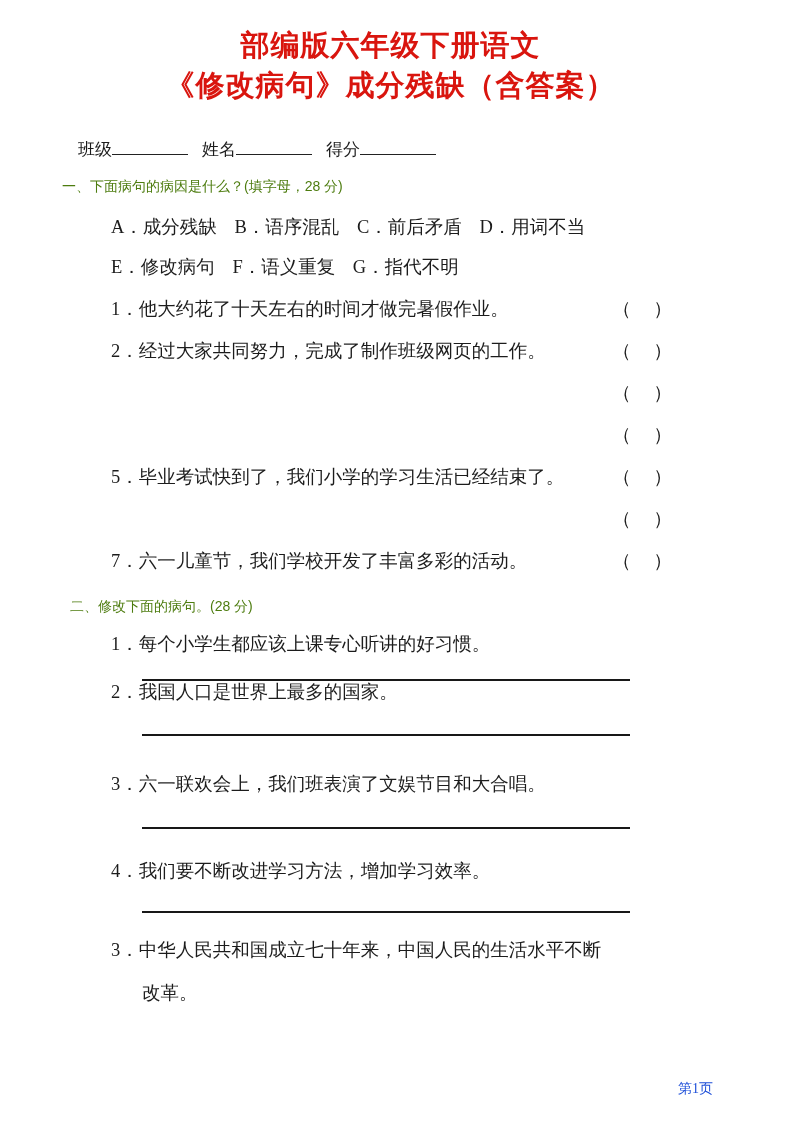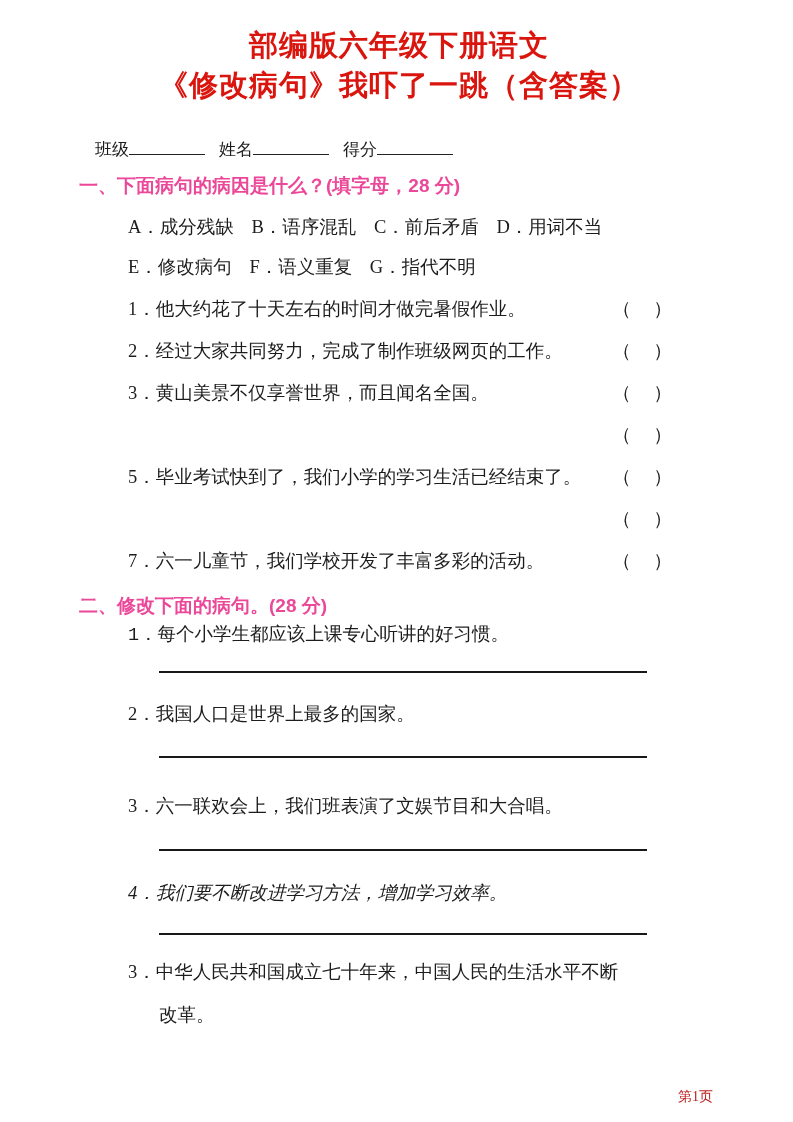--- a/index.html
+++ b/index.html
@@ -8,21 +8,21 @@
     position: relative;
     width: 793px;
     height: 1122px;
     background: #ffffff;
     margin: 0 auto;
     overflow: hidden;
     font-family: "Liberation Serif", "DejaVu Serif", serif;
     color: #1c1c1c;
   }
   .content {
-    padding: 25px 119px 0 79px; 
+    padding: 25px 119px 0 62px; 
   }
   
   .title-block {
     text-align: center;
     margin-left: 45px; 
     color: #d9150e;
     font-weight: bold;
     font-size: 29px;
     line-height: 40px;
     letter-spacing: 1px;
@@ -39,27 +39,27 @@
   .meta-row .blank {
     display: inline-block;
     width: 76px;
     height: 15px;
     border-bottom: 1.6px solid #222222;
     margin-right: 14px;
   }
   
   .sec-heading {
     font-family: "Liberation Sans", "DejaVu Sans", sans-serif;
-    font-weight: 700;
-    font-size: 19px;
+    font-weight: 400;
+    font-size: 14px;
     line-height: 24px;
-    color: #ec4899;
+    color: #4d7c0f;
   }
   .sec-heading.first { margin-top: 14px; }
-  .sec-heading.second { margin-top: 22px; }
+  .sec-heading.second { margin-top: 22px; margin-left: 8px; }
   
   .opts-row {
     margin-left: 49px;
     font-size: 18.5px;
     line-height: 22px;
     font-family: Liberation Serif, serif;
   }
   .opts-row.r1 { margin-top: 18px; }
   .opts-row.r2 { margin-top: 18px; }
   .opts-row .opt { margin-right: 13px; }
@@ -80,55 +80,54 @@
     letter-spacing: 2px;
   }
   
   .q2-item {
     margin-left: 49px;
     padding-left: 31px;
     text-indent: -31px;
     font-size: 18.5px;
     line-height: 22px;
   }
-  .q2-item.i1 { margin-top: 7px; font-family: Liberation Mono, monospace; }
-  .q2-item.i2 { margin-top: 30px; }
+  .q2-item.i1 { margin-top: 15px; }
+  .q2-item.i2 { }
   .q2-item.i3 { margin-top: 37px; }
-  .q2-item.i4 { margin-top: 31px; font-style: italic; }
+  .q2-item.i4 { margin-top: 31px; }
   .q2-item.i5 { margin-top: 16px; line-height: 43px; max-width: 505px; }
   
   .answer-line {
     margin-left: 80px;
     width: 488px;
     height: 0;
     border-bottom: 2px solid #181818;
   }
   .answer-line.u1 { margin-top: 24px; }
   .answer-line.u2 { margin-top: 31px; }
   .answer-line.u3 { margin-top: 32px; }
   .answer-line.u4 { margin-top: 29px; }
   
   .page-footer {
     position: absolute;
     left: 678px;
     top: 1080px;
     font-size: 14px;
-    color: #b91c1c;
-    margin-top: 8px;
+    color: #1d4ed8;
   }
 </style>
 </head>
 <body>
 
 <div class="page">
   <div class="content">
 
     <div class="title-block">
       <div>部编版六年级下册语文</div>
-      <div>《修改病句》我吓了一跳（含答案）</div>
+      <div>《修改病句》成分残缺（含答案）</div>
     </div>
 
     <div class="meta-row">
       <span>班级</span><span class="blank"></span><span>姓名</span><span class="blank"></span><span>得分</span><span class="blank"></span>
     </div>
 
     <div class="sec-heading first">一、下面病句的病因是什么？(填字母，28 分)</div>
 
     <div class="opts-row r1">
       <span class="opt">A．成分残缺</span>
@@ -144,21 +143,20 @@
 
     <div class="q1-row">
       <span class="q1-text">1．他大约花了十天左右的时间才做完暑假作业。</span>
       <span class="bracket">（　）</span>
     </div>
     <div class="q1-row">
       <span class="q1-text">2．经过大家共同努力，完成了制作班级网页的工作。</span>
       <span class="bracket">（　）</span>
     </div>
     <div class="q1-row">
-      <span class="q1-text">3．黄山美景不仅享誉世界，而且闻名全国。</span>
       <span class="bracket">（　）</span>
     </div>
     <div class="q1-row">
       <span class="bracket">（　）</span>
     </div>
     <div class="q1-row">
       <span class="q1-text">5．毕业考试快到了，我们小学的学习生活已经结束了。</span>
       <span class="bracket">（　）</span>
     </div>
     <div class="q1-row">

